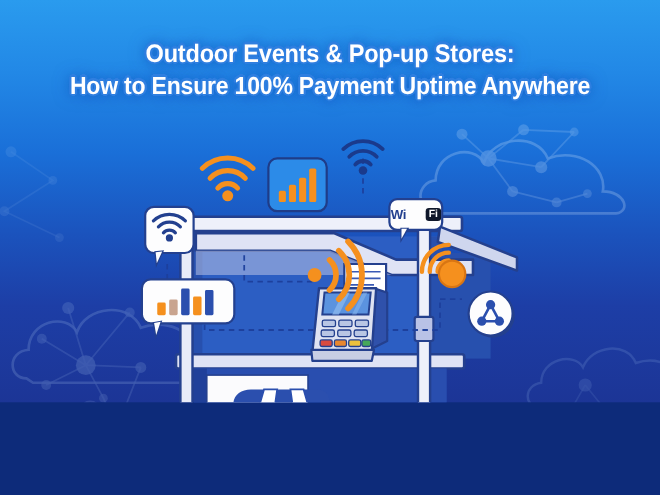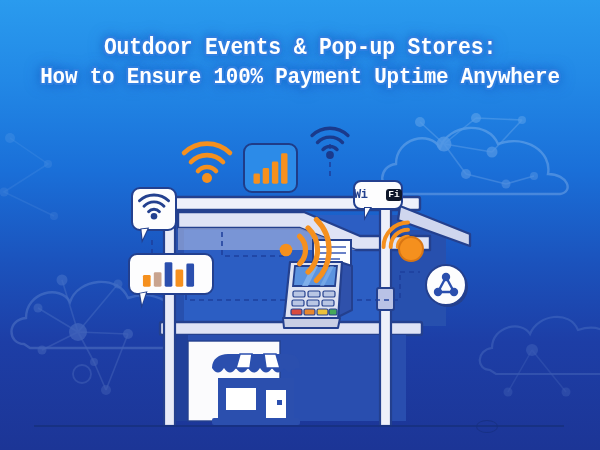--- a/index.html
+++ b/index.html
@@ -3,23 +3,23 @@
 <meta charset="utf-8">
 <style>
   html, body {
     margin: 0;
     padding: 0;
     background: #0d2b7a;
   }
   #stage {
     position: relative;
     width: 600px;
-    height: 450px;
+    height: 366px;
     overflow: hidden;
-    font-family: Liberation Mono, monospace;
+    font-family: Liberation Sans, sans-serif;
     background: linear-gradient(180deg,
         #2a9bee 0%,
         #2288e6 18%,
         #1a6fd8 38%,
         #1b53bd 58%,
         #1d3ea6 76%,
         #1c3596 100%);
   }
 
   

